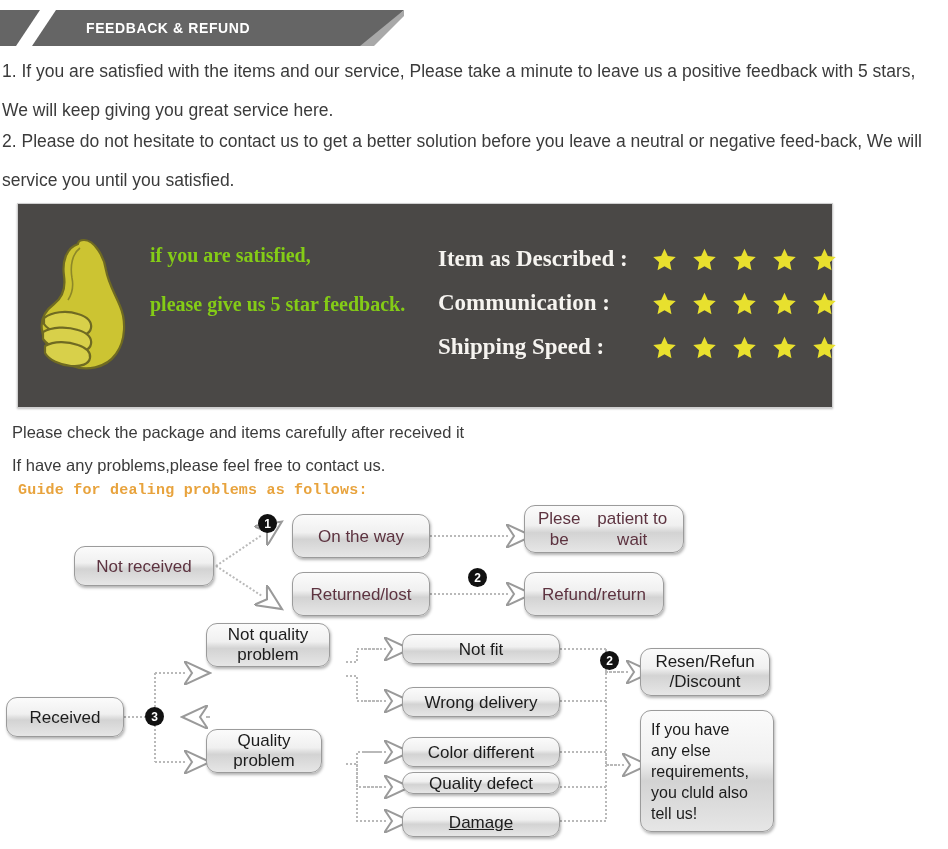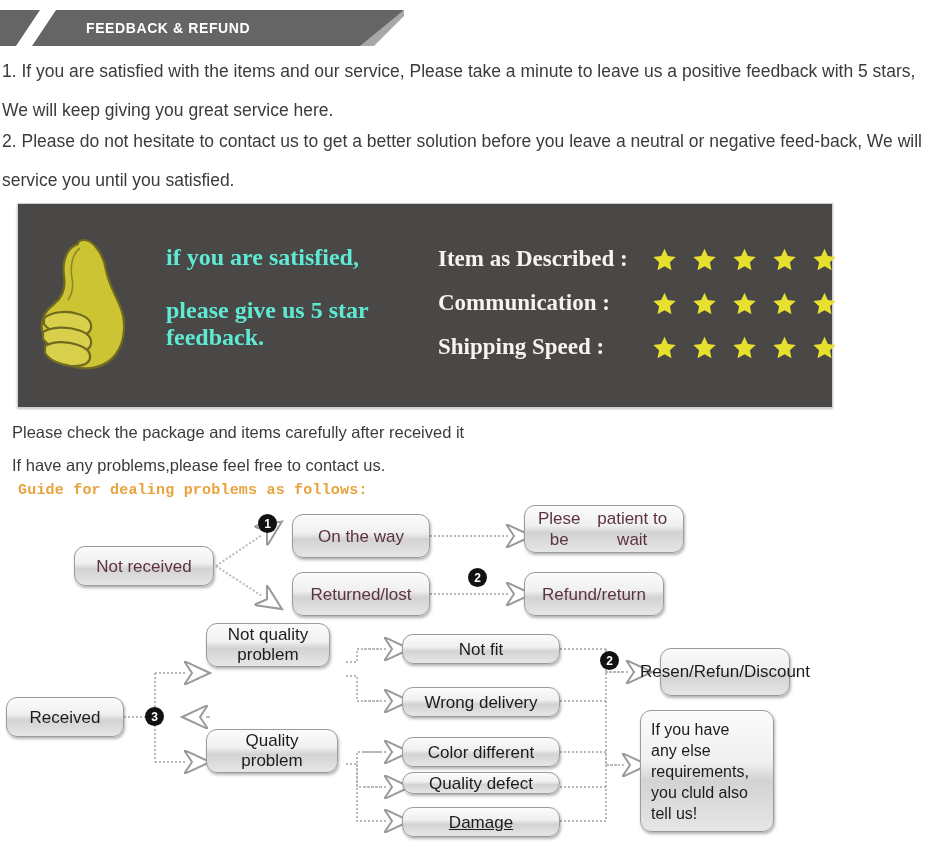--- a/index.html
+++ b/index.html
@@ -48,24 +48,24 @@
   
   #panel{
     position:absolute; left:17px; top:203px; width:816px; height:205px;
     background:#4a4846;
     border:1px solid #cfcfcf;
     box-shadow:0 1px 2px rgba(0,0,0,.25);
     box-sizing:border-box;
   }
   #thumb{ position:absolute; left:18px; top:30px; width:100px; height:140px; }
   #panelLeftText{
-    position:absolute; left:148px; top:40px; width:270px;
-    color:#5eead4;
+    position:absolute; left:132px; top:40px; width:270px;
+    color:#84cc16;
     font-family:"Liberation Serif", serif;
-    font-weight:bold; font-size:24px;
+    font-weight:bold; font-size:20px;
   }
   #panelLeftText div{ margin-bottom:26px; }
 
   #ratings{ position:absolute; left:420px; top:33px; }
   .rateRow{ display:flex; align-items:center; height:44px; }
   .rateLabel{
     width:200px; text-align:left;
     color:#f6f4f0;
     font-family:"Liberation Serif", serif;
     font-weight:bold; font-size:23px;
@@ -284,34 +284,34 @@
 
 <div class="node black" style="left:6px;top:697px;width:118px;height:40px;">Received</div>
 
 <div class="badge" style="left:145px;top:707px;">3</div>
 
 <div class="node black" style="left:206px;top:623px;width:124px;height:44px;flex-direction:column;line-height:20px;">
   <span>Not quality</span>
   <span>problem</span>
 </div>
 
-<div class="node black" style="left:206px;top:729px;width:132px;height:44px;flex-direction:column;line-height:20px;">
+<div class="node black" style="left:206px;top:729px;width:116px;height:44px;flex-direction:column;line-height:20px;">
   <span>Quality</span>
   <span>problem</span>
 </div>
 
 <div class="node black" style="left:402px;top:634px;width:158px;height:30px;">Not fit</div>
 <div class="node black" style="left:402px;top:687px;width:158px;height:30px;">Wrong delivery</div>
 <div class="node black" style="left:402px;top:737px;width:158px;height:30px;">Color different</div>
 <div class="node black" style="left:402px;top:772px;width:158px;height:22px;">Quality defect</div>
 <div class="node black" style="left:402px;top:807px;width:158px;height:30px;text-decoration:underline;">Damage</div>
 
 <div class="badge" style="left:600px;top:651px;">2</div>
 
-<div class="node black" style="left:640px;top:648px;width:130px;height:48px;flex-direction:row;line-height:20px;margin-left:20px;">
+<div class="node black" style="left:640px;top:648px;width:130px;height:48px;flex-direction:column;line-height:20px;">
   <span>Resen/Refun</span>
   <span>/Discount</span>
 </div>
 
 <div class="node black lefty" style="left:640px;top:710px;width:134px;height:122px;flex-direction:column;align-items:flex-start;justify-content:center;line-height:21px;font-size:16px;" id="elseNode">
     <span>If you have</span>
     <span>any else</span>
     <span>requirements,</span>
     <span>you cluld also</span>
     <span>tell us!</span>

